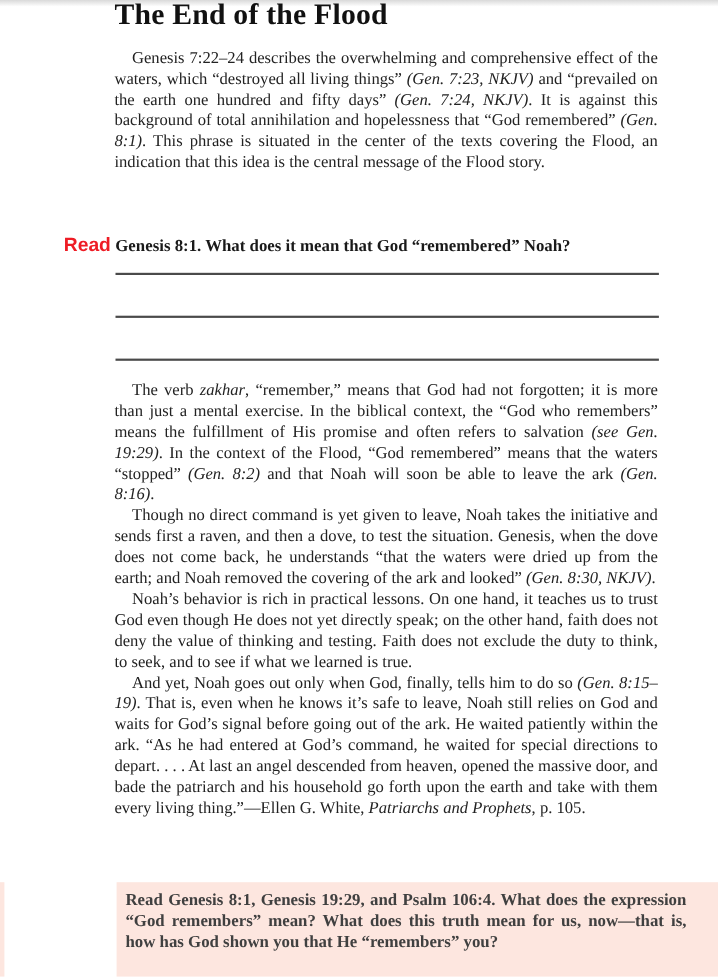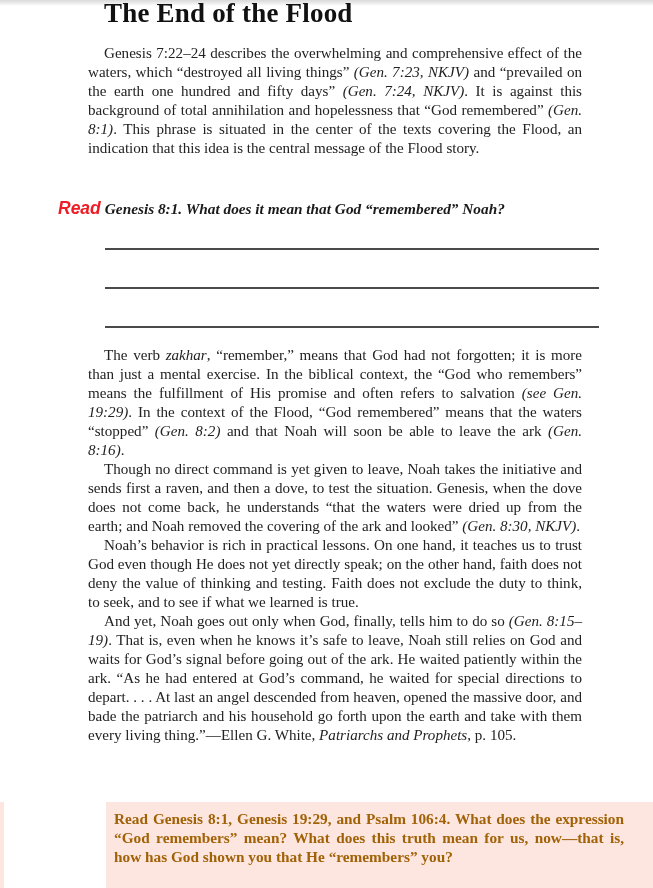--- a/index.html
+++ b/index.html
@@ -10,45 +10,45 @@
     .topshadow {
       position: absolute; left: 0; top: 0; width: 653px; height: 6px;
       background: linear-gradient(#d9d9d9, rgba(255,255,255,0));
     }
     .title {
       position: absolute; left: 104px; top: -2px; margin: 0;
       font-family: "Liberation Serif", serif; font-weight: bold; font-size: 27px; color: #111;
       letter-spacing: 0.2px;
     }
     .para {
-      position: absolute; left: 88px; width: 494px; margin: 0;
+      position: absolute; left: 104px; width: 494px; margin: 0;
       font-size: 15.1px; line-height: 19px; text-align: justify; color: #222;
     }
     .para p { margin: 0; text-indent: 16px; }
     .para .it { font-style: italic; }
     .read-line {
-      position: absolute; left: 58px; top: 198px; white-space: nowrap; font-style: italic;
+      position: absolute; left: 58px; top: 212px; white-space: nowrap;
     }
     .read-word {
       font-family: "Liberation Sans", sans-serif; font-weight: bold; color: #ee1c25; font-size: 17.5px;
     }
     .read-q {
       font-family: "Liberation Serif", serif; font-weight: bold; color: #1a1a1a; font-size: 15.3px;
     }
     .answer-line {
       position: absolute; left: 105px; width: 494px; height: 2px; background: #4a4a4a;
     }
     .discussion {
       position: absolute; left: 106px; top: 802px; width: 547px; height: 86px;
       background: #fde6df;
     }
     .discussion p {
       margin: 0; padding: 7px 0 0 8px; width: 510px;
       font-family: "Liberation Serif", serif; font-weight: bold; font-size: 15.3px; line-height: 19px;
-      text-align: justify; color: #a16207;
+      text-align: justify; color: #404040;
     }
     .left-strip {
       position: absolute; left: 0; top: 802px; width: 4px; height: 86px; background: #fde6df;
     }
   </style>
 </head>
 <body>
 
 <div class="topshadow"></div>
 

